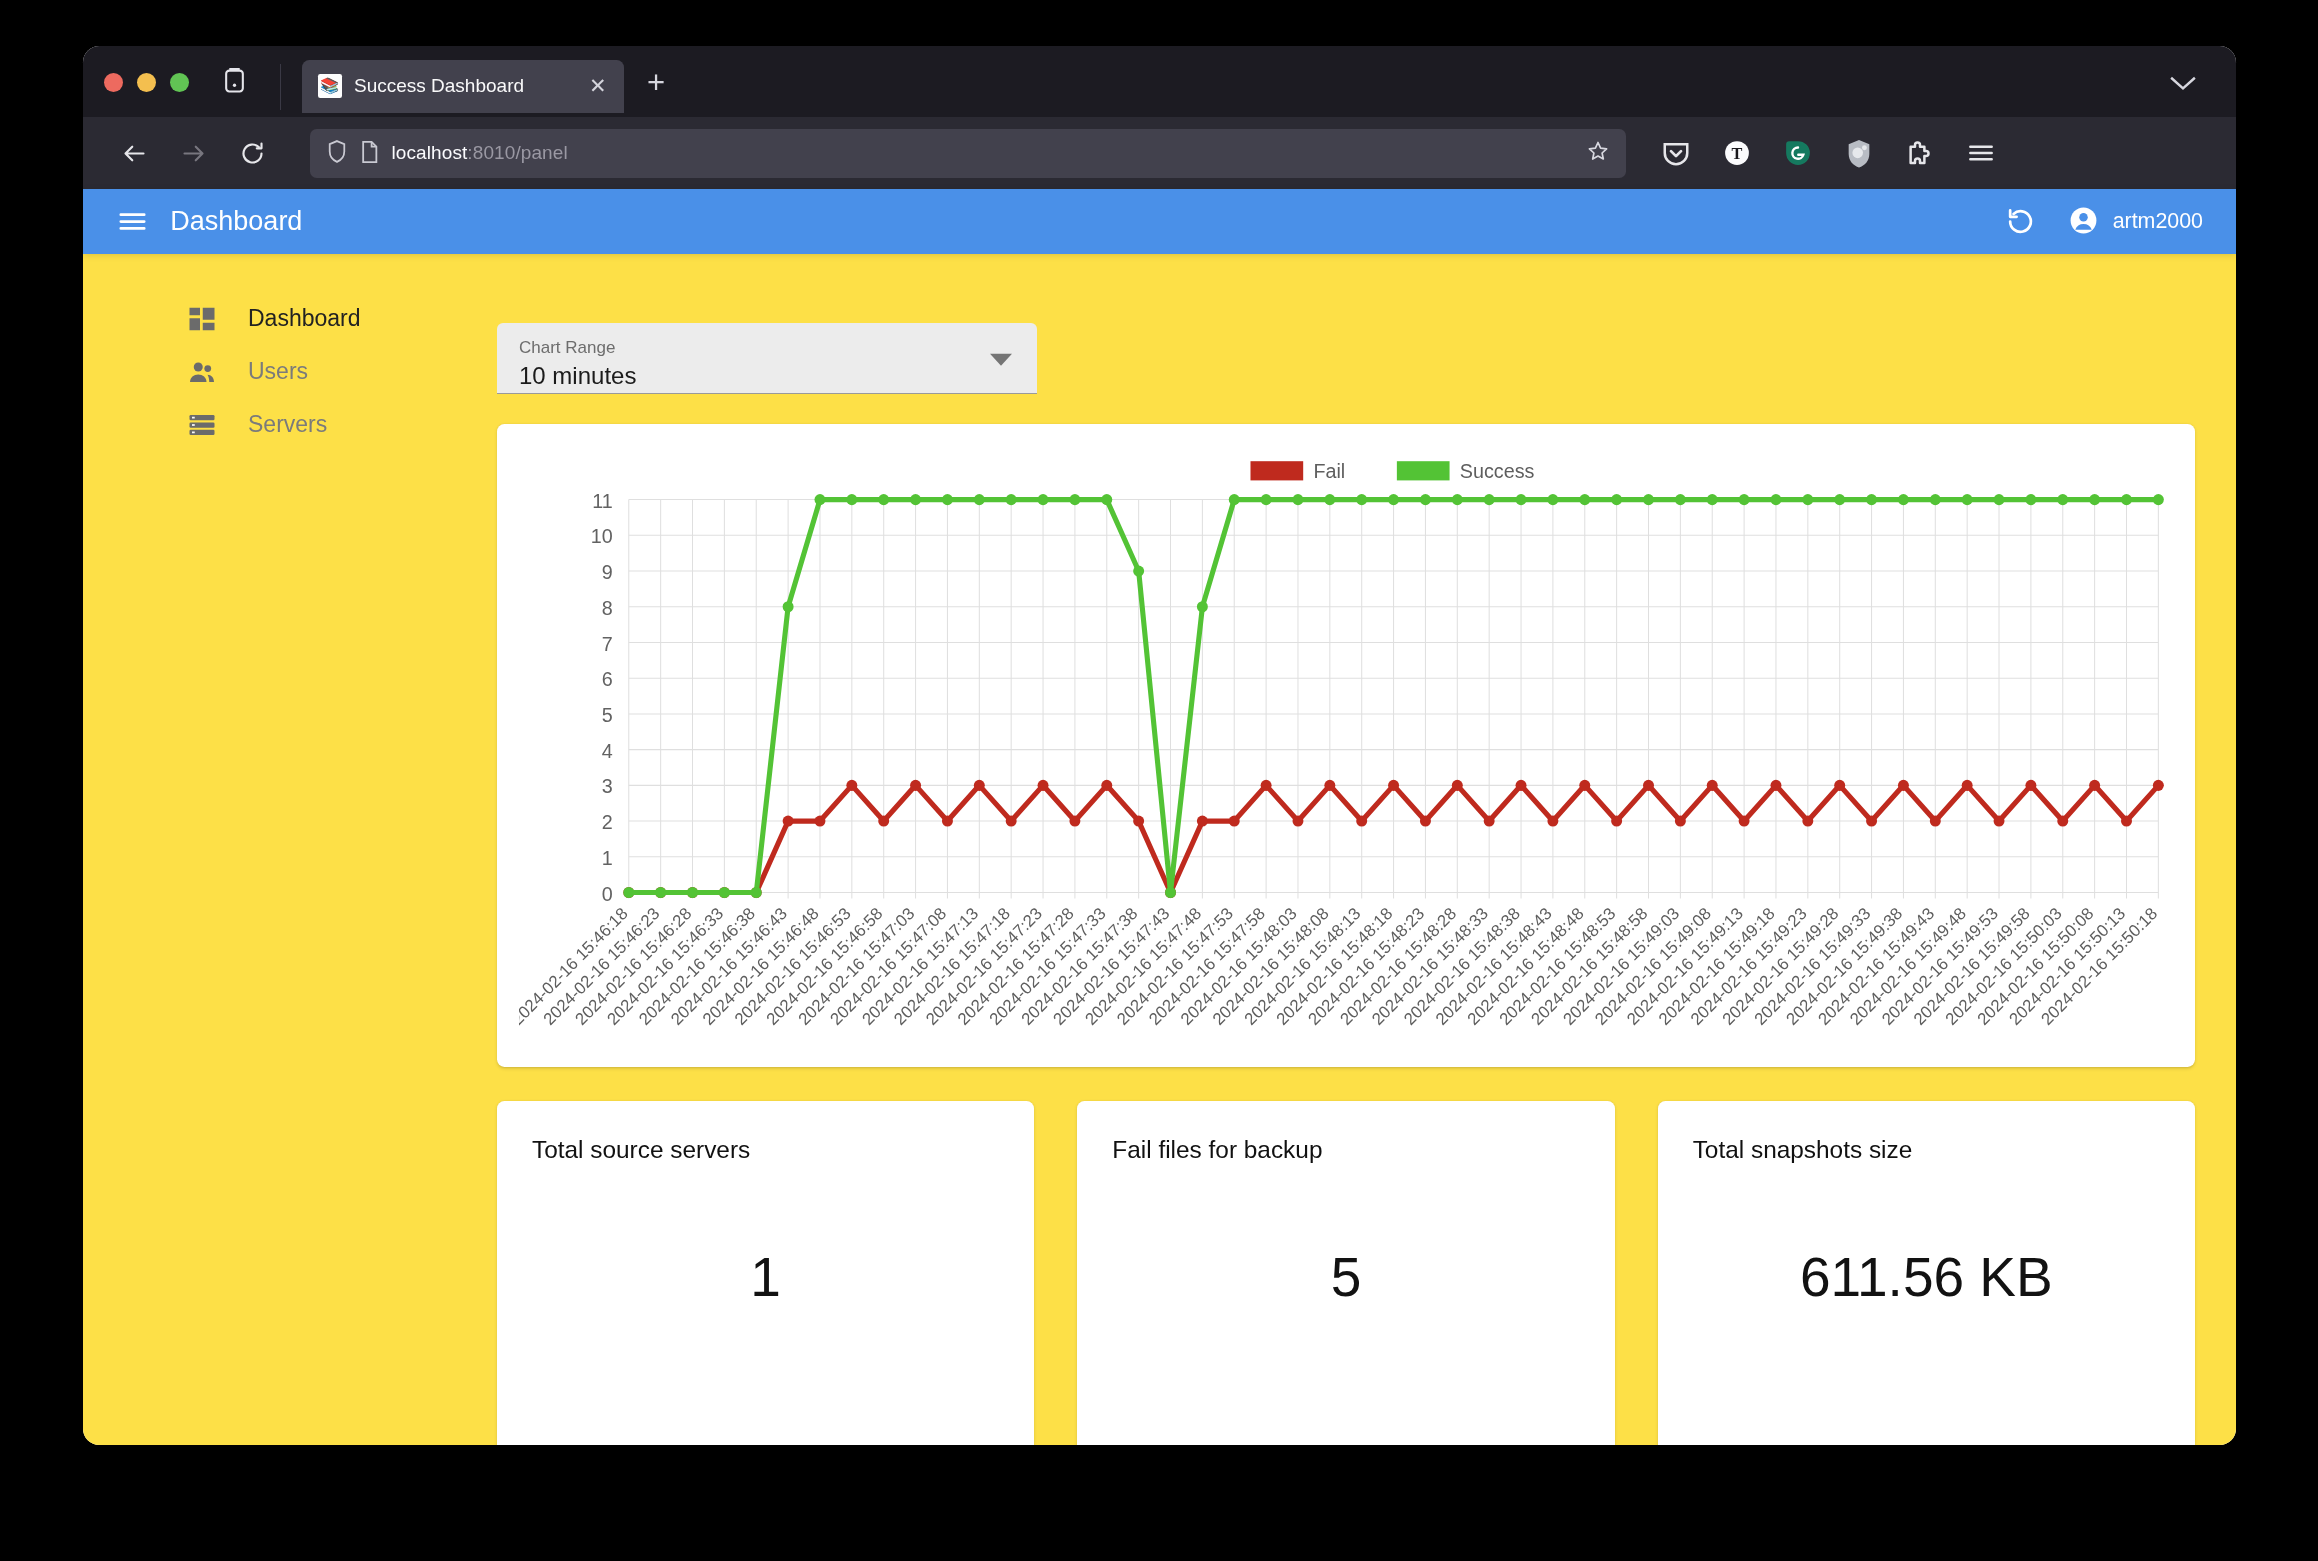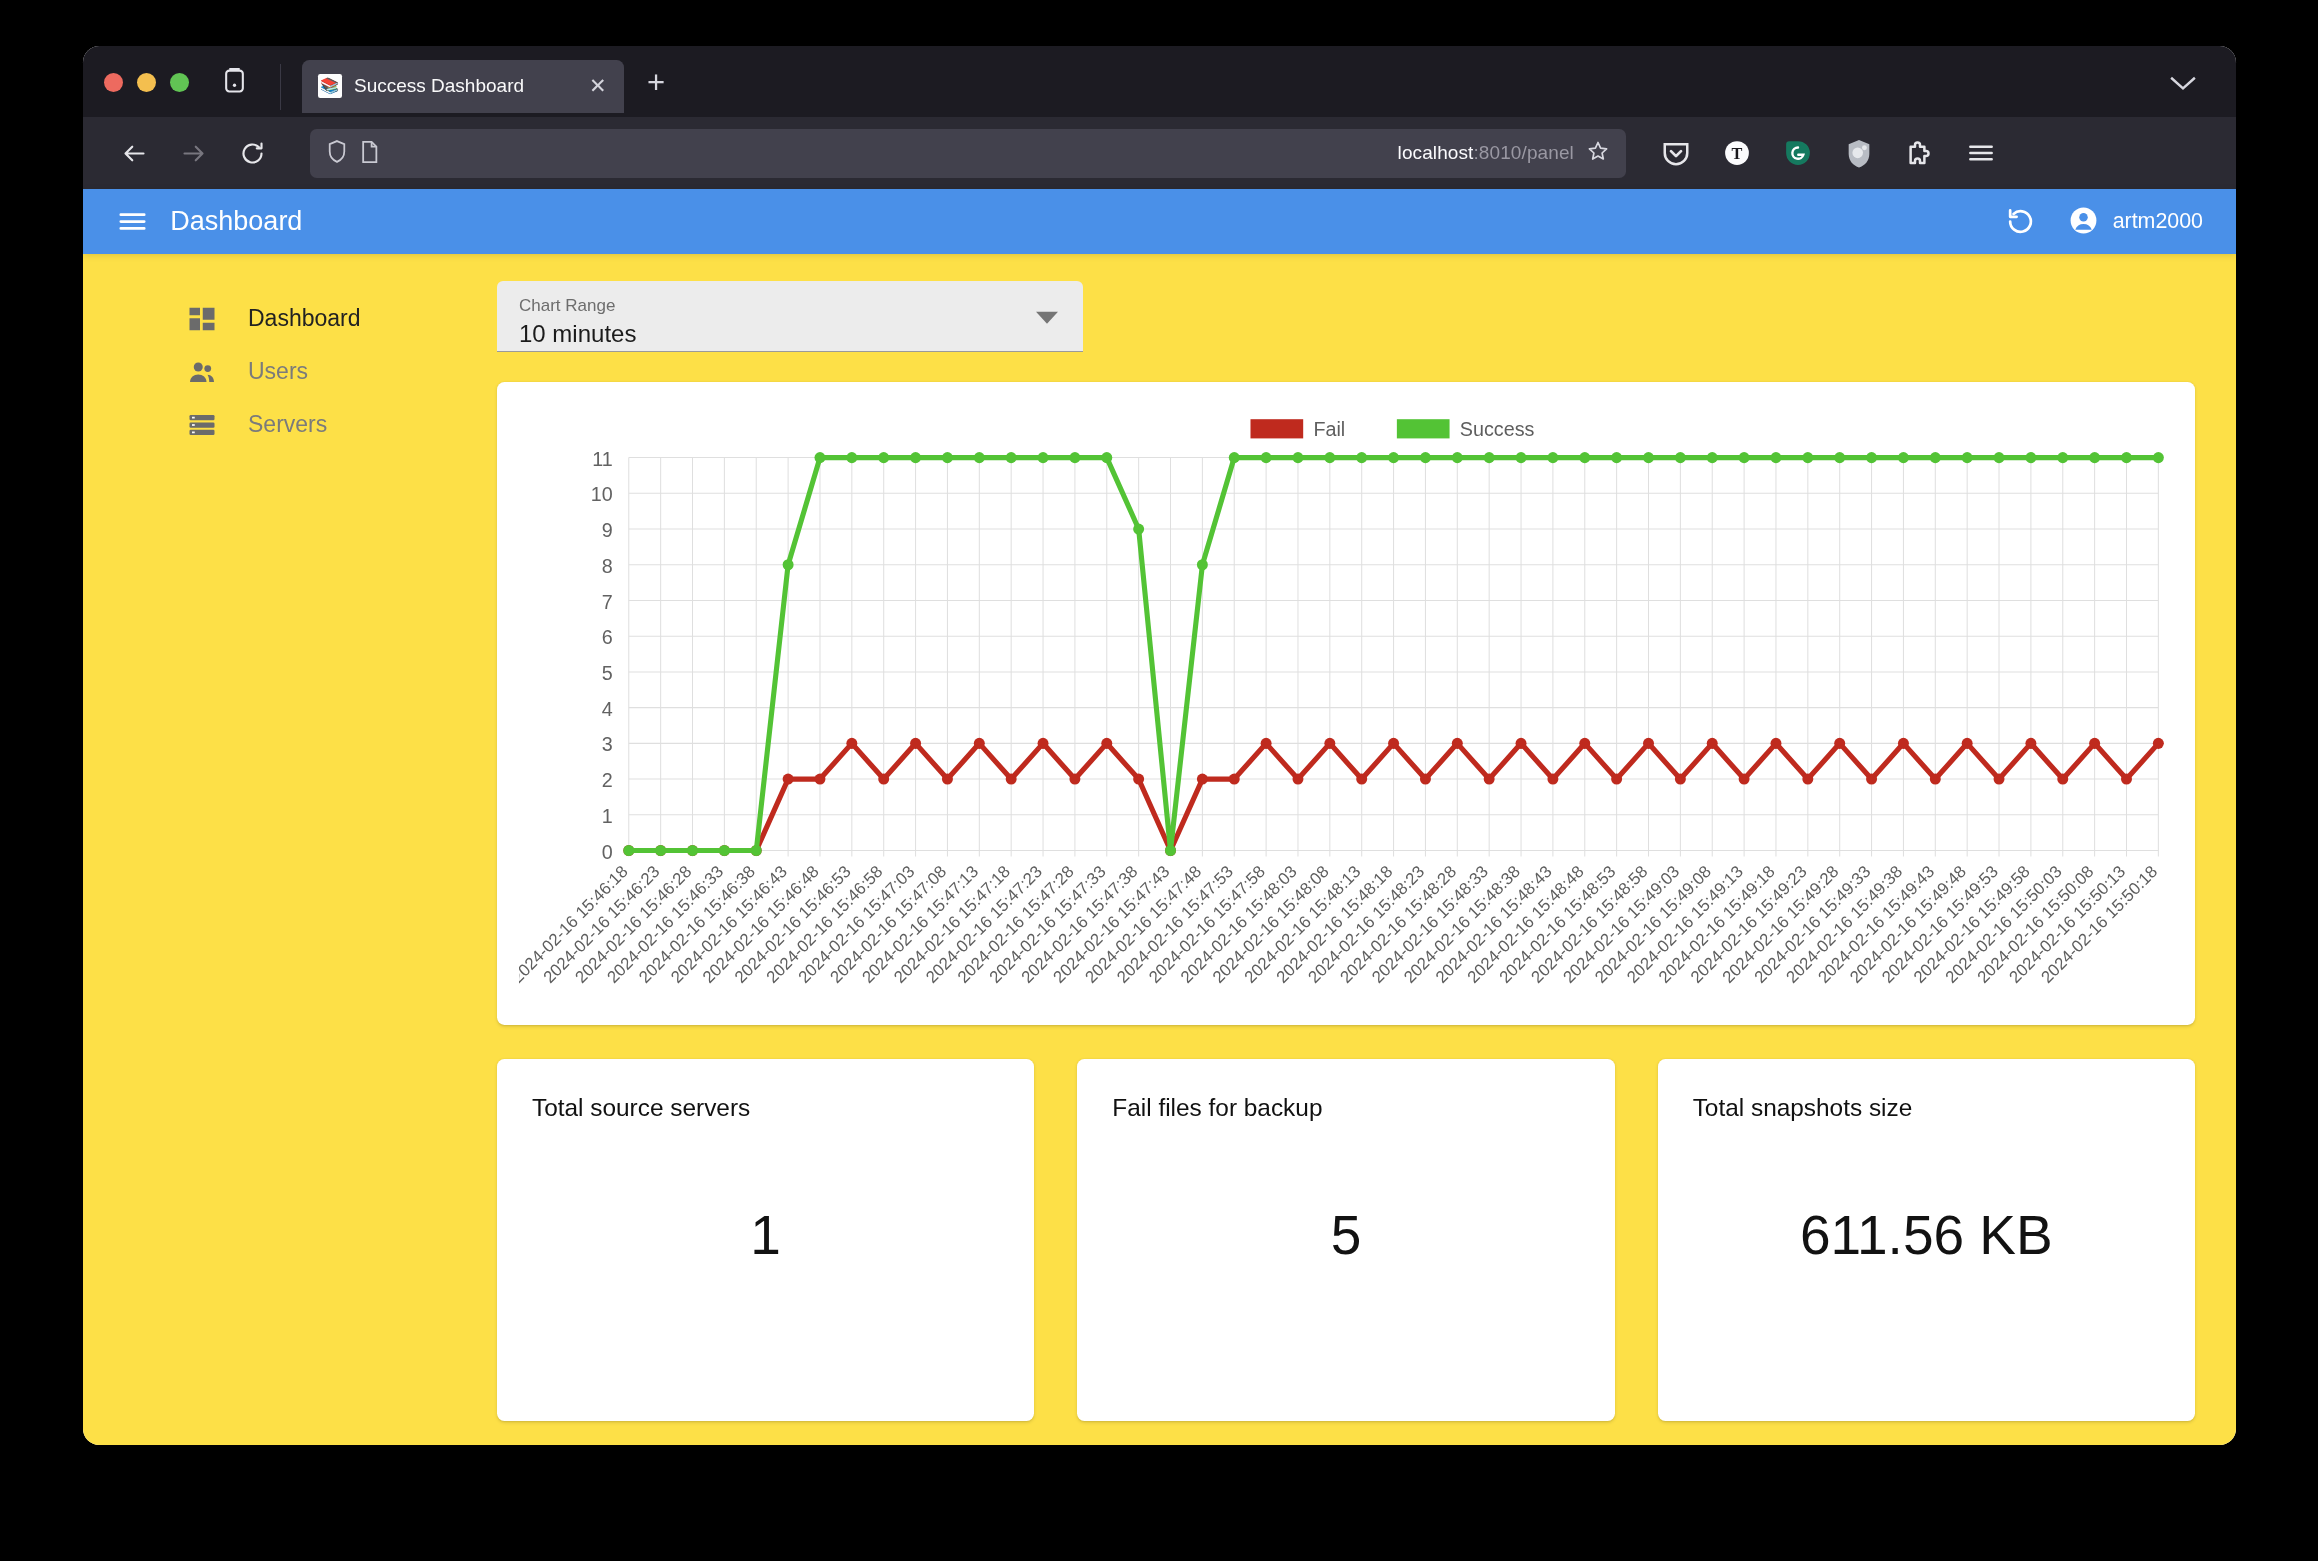--- a/index.html
+++ b/index.html
@@ -73,21 +73,20 @@
   .win-chevron {
     margin: 0 38px 19px 0; color: #d6d6de; font-size: 22px;
   }
   
   .navbar {
     height: 72px;
     background: #2b2a33;
     display: flex; align-items: center;
     padding: 0 25px;
     gap: 7.4px;
-    text-align: right;
   }
   .navbtn {
     width: 52px; height: 52px; border-radius: 6px;
     display: flex; align-items: center; justify-content: center;
     color: #e6e6ea;
   }
   .navbtn.dim { color: #78767f; }
   .urlbar {
     flex: 1;
     height: 49px;
@@ -128,27 +127,28 @@
   .nav-item {
     display: flex; align-items: center;
     height: 53px; padding-left: 102px; gap: 30px;
   }
   .nav-icon { width: 33px; height: 33px; display:flex; align-items:center; justify-content:center; flex: 0 0 33px; }
   .nav-label { font-size: 23px; color: #7b7b7b; }
   .nav-item.active .nav-label { color: #222; }
   .main { flex: 1; padding: 27px 41px 0 0; }
   
   .select-wrap {
-    width: 586px; margin-left: 0;
+    width: 540px; margin-left: 0;
     background: #ececec;
     border-radius: 6px 6px 0 0;
     border-bottom: 1.5px solid #9a9a9a;
     padding: 15px 22px 10.4px 22px;
     position: relative;
     height: 71px;
+    margin-top: 42px;
   }
   .select-label { font-size: 17px; color: #6d6d6d; }
   .select-value { font-size: 24px; color: #1b1b1b; margin-top: 4.4px; }
   .select-arrow {
     position: absolute; right: 25px; top: 50%; transform: translateY(-35%);
     width: 0; height: 0;
     border-left: 11px solid transparent;
     border-right: 11px solid transparent;
     border-top: 12.6px solid #757575;
   }

